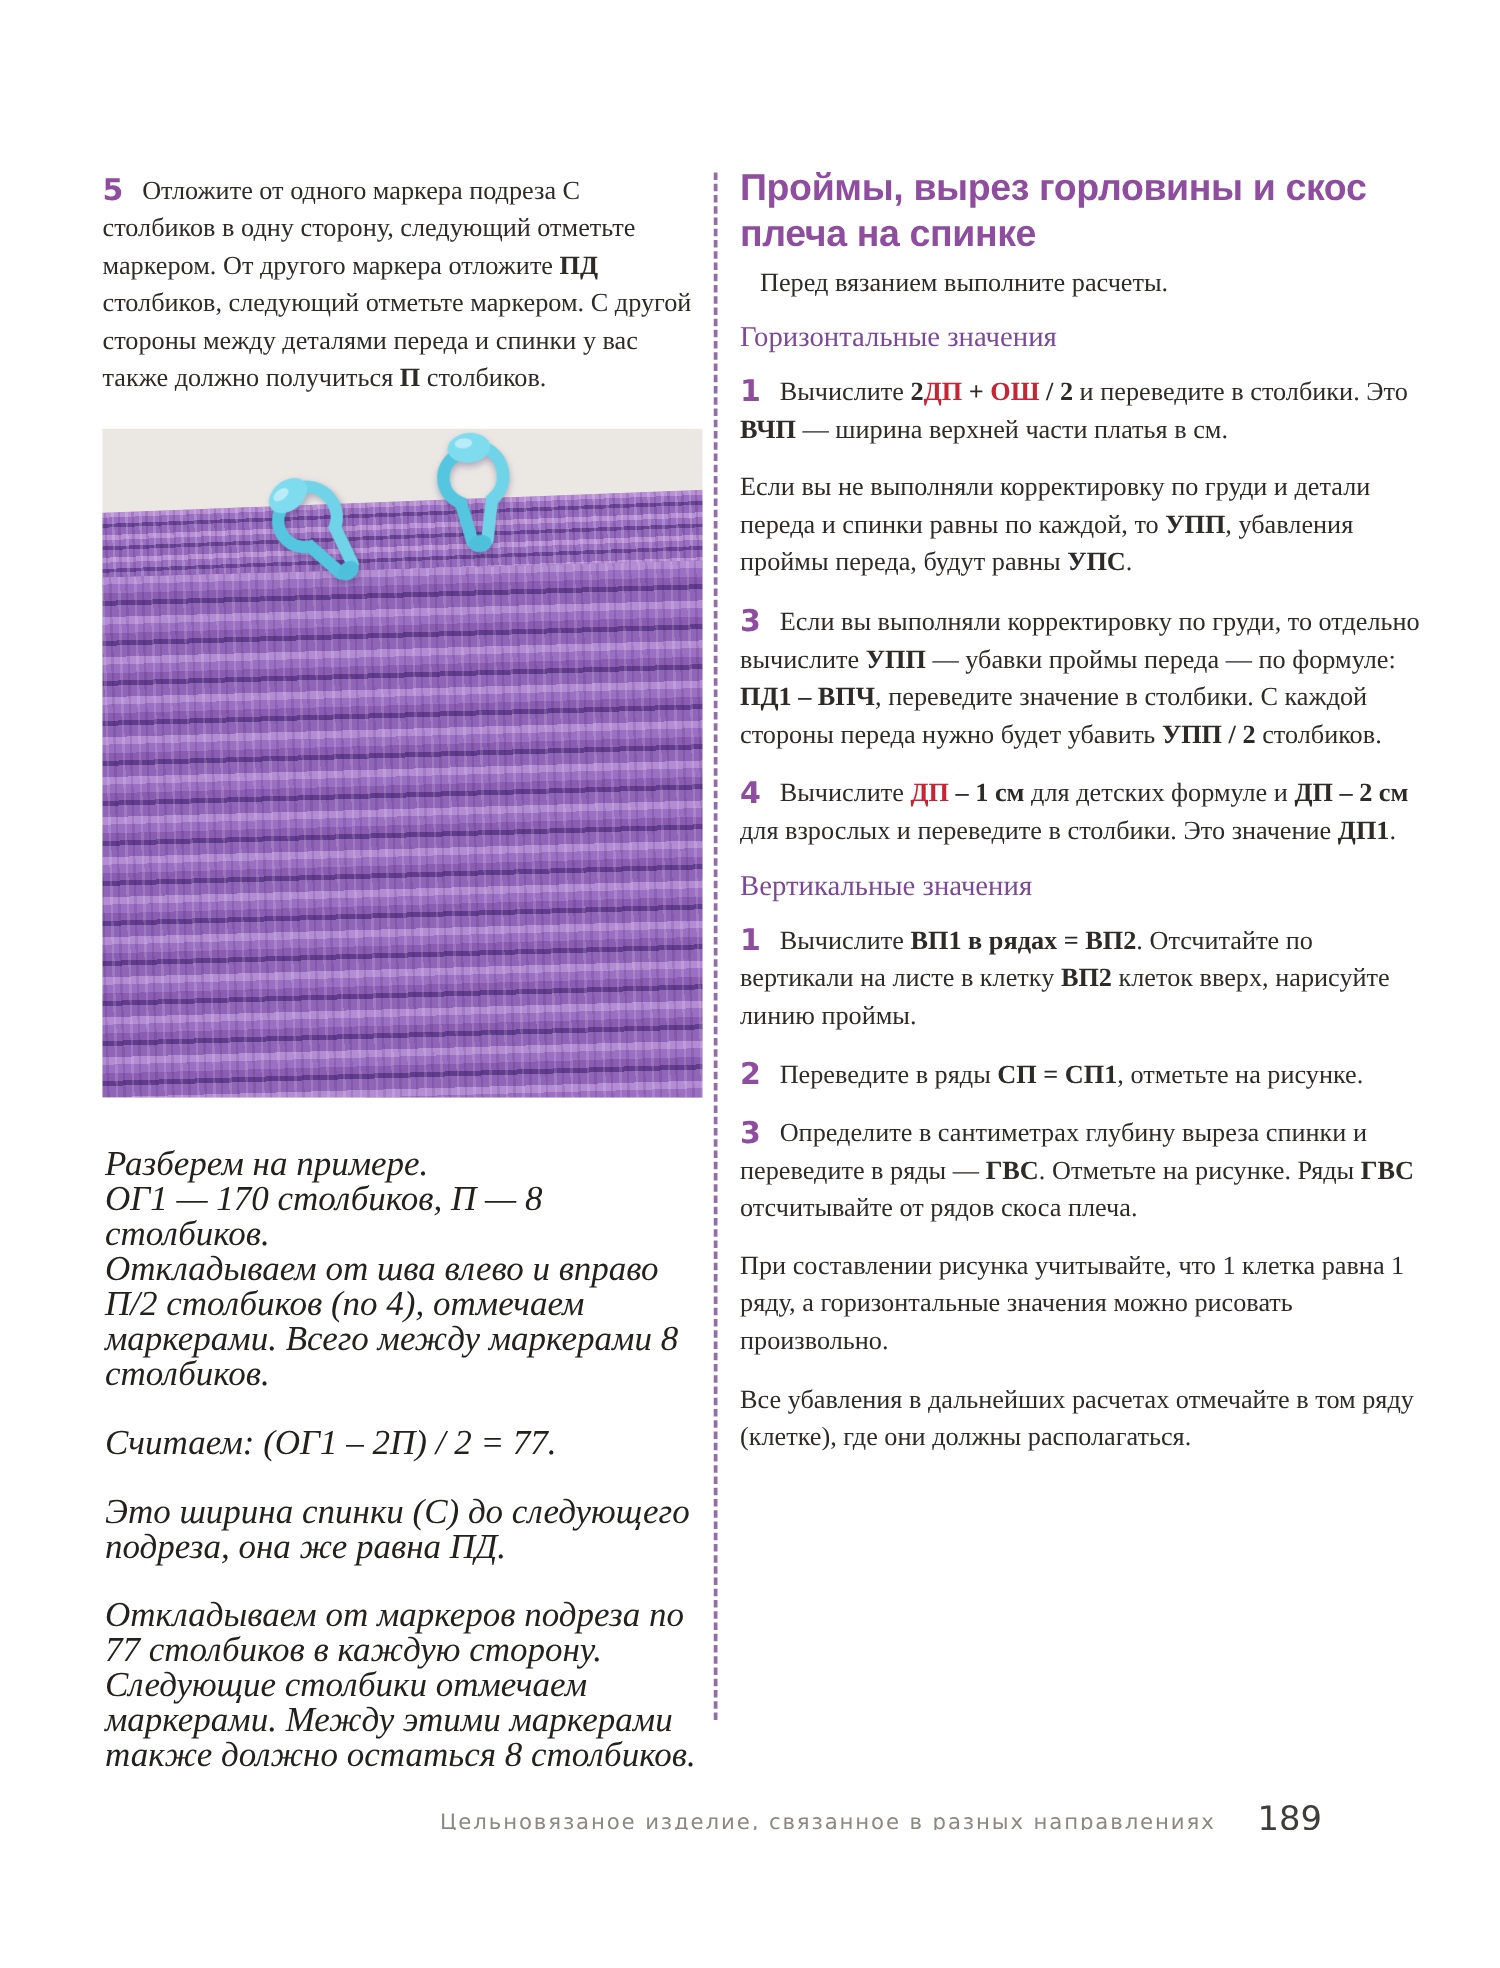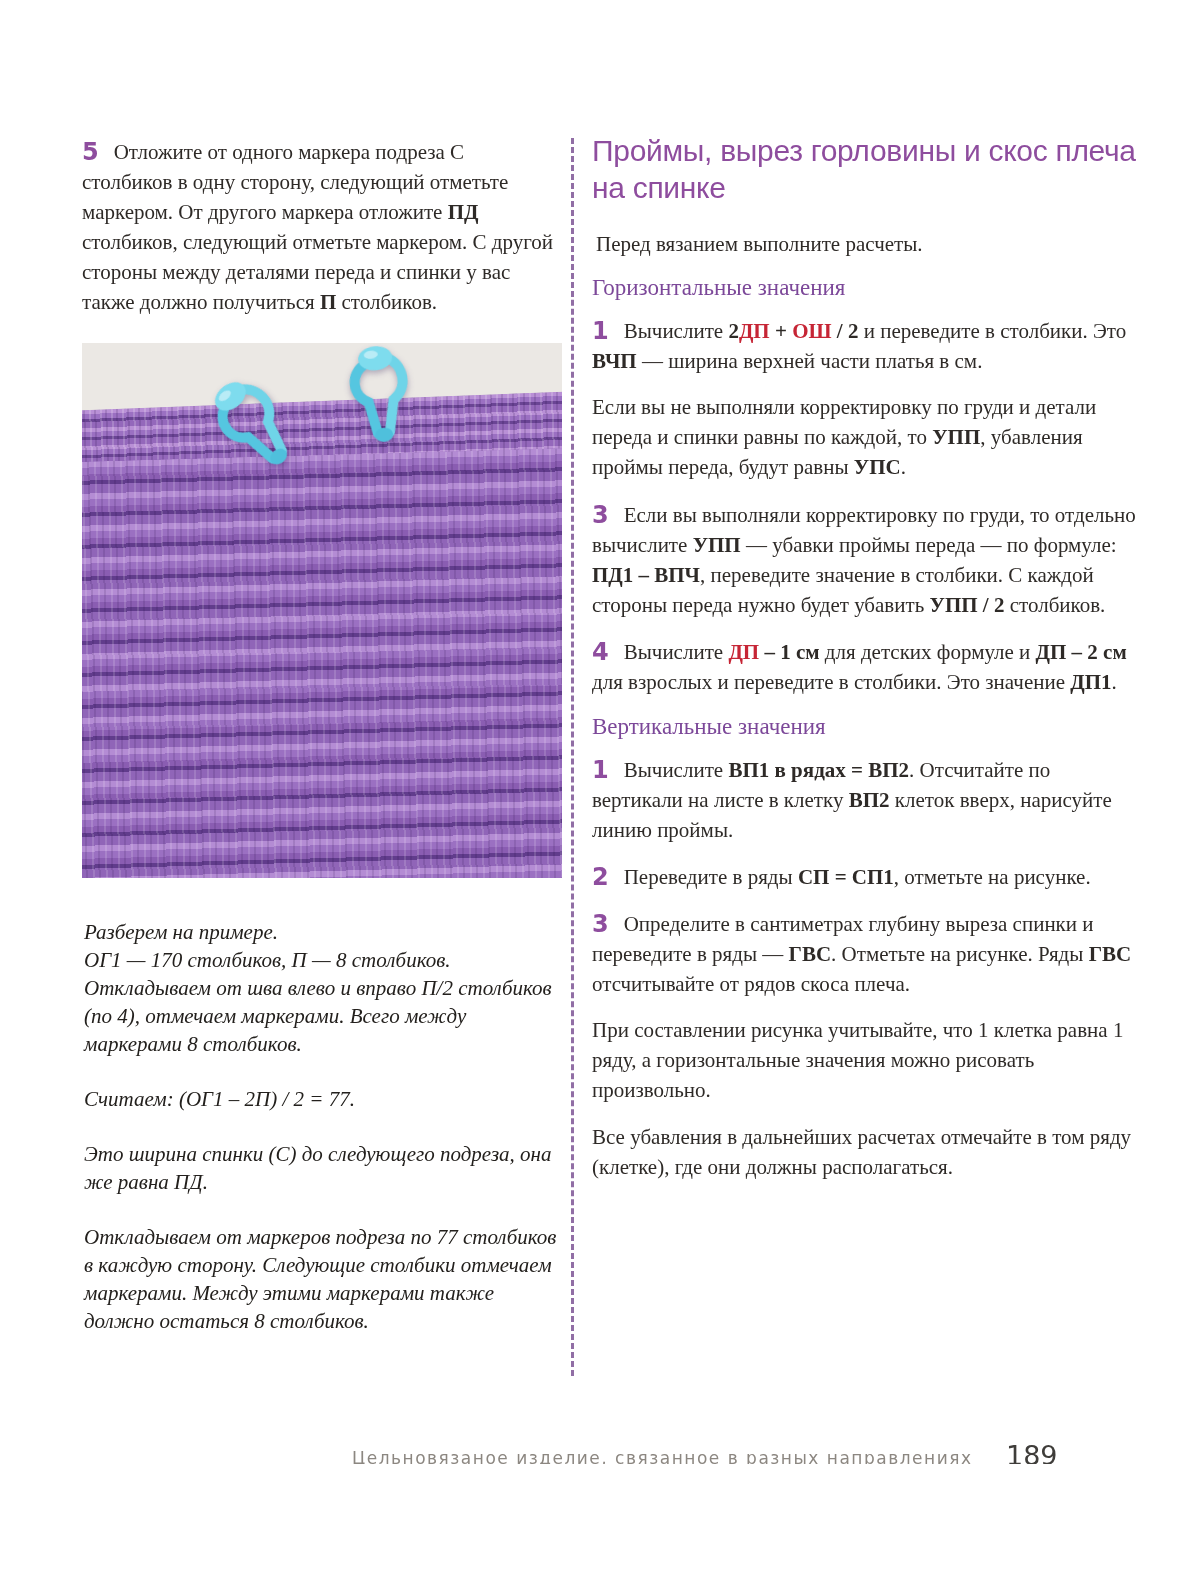--- a/index.html
+++ b/index.html
@@ -12,32 +12,32 @@
   html,body{margin:0;padding:0;background:#ffffff;}
   .page{
     position:relative;width:1200px;height:1464px;background:#ffffff;
     font-family:"Liberation Serif", serif;color:var(--ink);overflow:hidden;
   }
   
   .left-col{position:absolute;left:82px;top:136px;width:472px;}
   .right-col{position:absolute;left:592px;top:132px;width:548px;}
   .divider{position:absolute;left:571px;top:138px;height:1238px;width:0;border-left:3px dashed var(--divider);opacity:.85;}
   
-  .body{font-size:21px;line-height:30px;margin:0 4px 15px;}
+  .body{font-size:21px;line-height:30px;margin:0 16px 15px;}
   .step{margin:0 0 16px;}
   .step-num{
     font-family:"DejaVu Sans", sans-serif;font-size:24px;font-weight:600;
     color:var(--purple);margin-right:15px;position:relative;top:1px;
   }
   .seg-b{font-weight:700;}
   .seg-r{color:var(--red);}
   h1.section-heading{
-    font-family:"Liberation Sans", sans-serif;font-weight:400;
+    font-family:"Liberation Sans", sans-serif;font-weight:700;
     font-size:30px;line-height:37px;color:var(--purple);
-    letter-spacing:-.3px;margin:0 0 23px;
+    letter-spacing:-.3px;margin:0 0 5px;
   }
   h2.subhead{
     font-family:"Liberation Serif", serif;font-weight:400;
     font-size:23px;line-height:28px;color:var(--purple-dark);margin:2px 0 13px;
   }
   .note{margin:2px 0 17px;}
   
   .photo{
     position:absolute;left:82px;top:343px;width:480px;height:535px;
     overflow:hidden;background:#ebe8e4;margin:0;
@@ -57,21 +57,21 @@
     border-radius:14px 10px 0 0;
     background-image:
       repeating-linear-gradient(90deg, rgba(255,255,255,.14) 0 2px, rgba(0,0,0,0) 2px 6px, rgba(30,5,60,.12) 6px 8px, rgba(0,0,0,0) 8px 13px),
       repeating-linear-gradient(180deg, #b48cd4 0 6px, #9b70c2 6px 13px, #8a5db2 13px 19px, #613c8c 19px 23px, #9065b8 23px 32px);
   }
   .marker{position:absolute;width:72px;height:104px;filter:drop-shadow(0 3px 3px rgba(40,20,80,.30));}
   .marker.m1{left:136px;top:30px;transform:rotate(-38deg);}
   .marker.m2{left:262px;top:0px;transform:rotate(-6deg);}
   
   .example{position:absolute;left:84px;top:918px;width:476px;}
-  .example p{font-style:italic;font-size:21px;line-height:28px;margin:0 0 27px;color:#23201d;}
+  .example p{font-style:italic;font-size:28px;line-height:28px;margin:0 0 27px;color:#23201d;}
   .example .line{display:block;}
   
   .foot-title{
     position:absolute;left:352px;top:1448px;
     font-family:"DejaVu Sans", sans-serif;font-size:17px;letter-spacing:1.5px;
     color:#8c8781;
   }
   .page-num{
     position:absolute;left:1006px;top:1440px;
     font-family:"DejaVu Sans", sans-serif;font-size:27px;color:#3f3d3a;

